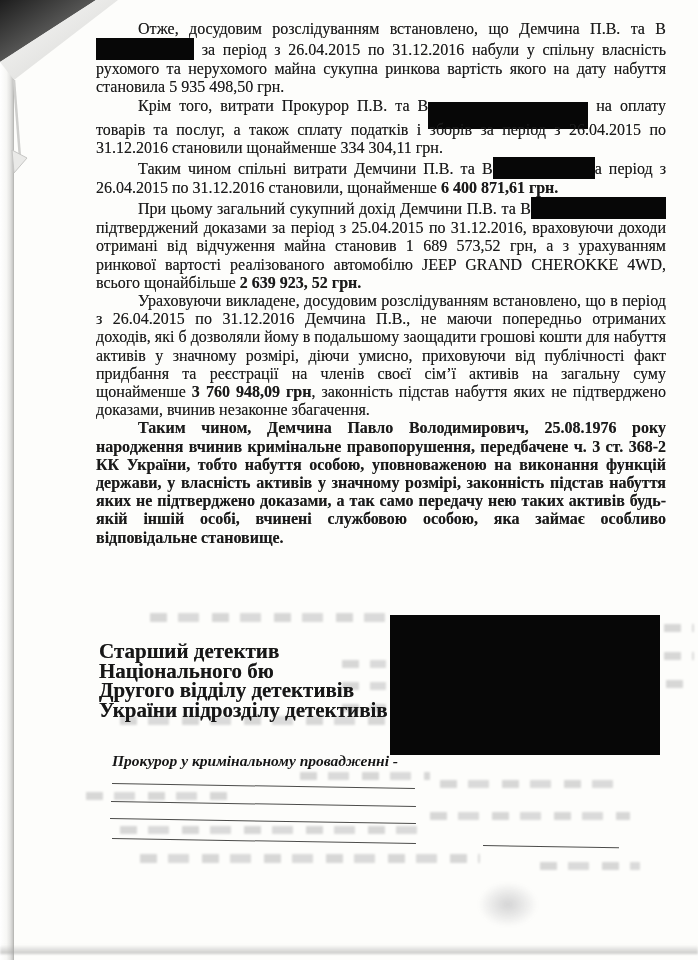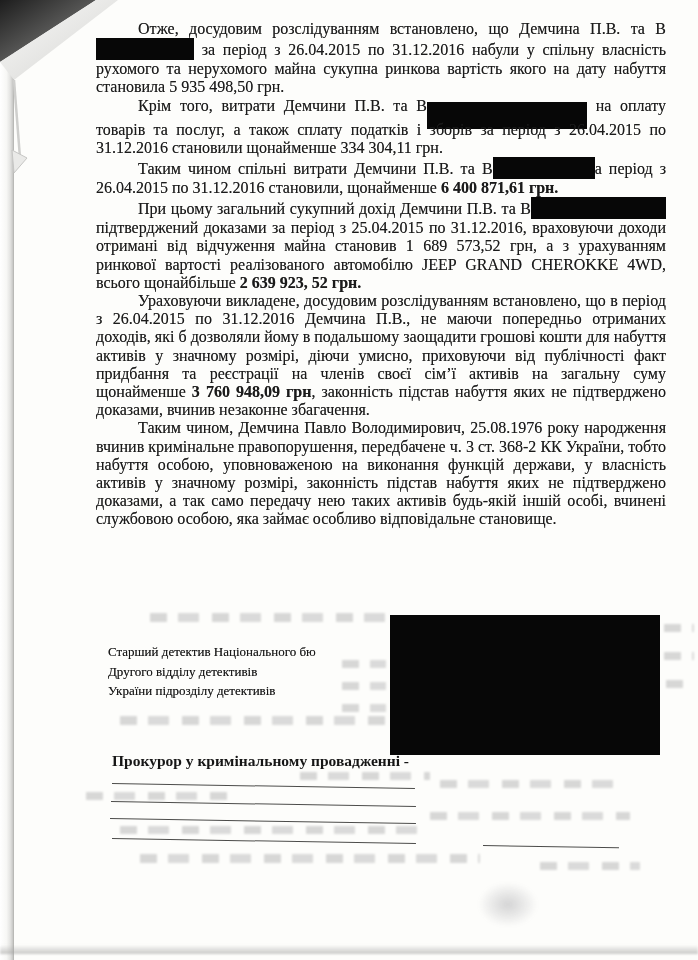--- a/index.html
+++ b/index.html
@@ -9,47 +9,47 @@
     font-family:"Liberation Serif", serif;
   }
   
   .content{
     position:absolute;left:96px;top:20px;width:570px;
     color:#1b1b1b;font-size:16px;line-height:18.2px;text-align:justify;
     text-shadow:0 0 .4px rgba(20,20,20,.55);
     z-index:2;
   }
   .para{margin:0;text-indent:42px;}
-  .para.bold{font-weight:normal;}
+  .para.bold{font-weight:bold;}
   .b{font-weight:bold;}
   
   .redact{display:inline-block;background:#070707;vertical-align:-5px;height:22px;}
   .r1{width:98px;}
   .r2{width:160px;height:27px;vertical-align:-10px;margin:-8px 0;}
   .r3{width:132px;height:27px;vertical-align:-10px;margin:-8px 0;}
   .r4{width:102px;}
   .r5{width:135px;}
   
   .redact-block{
     position:absolute;left:390px;top:615px;width:270px;height:140px;
     background:#070707;z-index:6;
   }
   
   .sigblock{
-    position:absolute;left:108px;top:642px;width:300px;z-index:3;
-    font-weight:normal;font-size:13px;line-height:19.5px;color:#171717;
+    position:absolute;left:99px;top:642px;width:300px;z-index:3;
+    font-weight:bold;font-size:21px;line-height:19.5px;color:#171717;
     text-shadow:0 0 .4px rgba(20,20,20,.55);
   }
   .approved{
     position:absolute;left:152px;top:729px;z-index:3;
     font-weight:bold;font-size:16.5px;letter-spacing:1.5px;color:#161616;
   }
   .prosecutor{
     position:absolute;left:112px;top:752px;z-index:3;
-    font-weight:bold;font-size:15.5px;color:#161616;
+    font-weight:bold;font-size:15.5px;color:#161616;font-style:italic;
   }
   .sig-line{
     position:absolute;height:0;border-top:1.7px solid #4c4c4a;
     transform:rotate(0.95deg);transform-origin:left center;z-index:3;
   }
   
   .ghost{
     position:absolute;z-index:1;opacity:.26;filter:blur(1.1px);
     background:repeating-linear-gradient(90deg,#6e6e70 0 17px,transparent 17px 28px,#7b7b7d 28px 49px,transparent 49px 62px);
   }
@@ -72,21 +72,21 @@
   .corner{position:absolute;left:0;top:0;z-index:7;}
 </style>
 </head>
 <body>
 
 <div class="scan">
 
   <div class="content">
     <p class="para"><span>Отже, досудовим розслідуванням встановлено, що Демчина П.В. та В</span><span class="redact r1"></span><span> за період з 26.04.2015 по 31.12.2016 набули у спільну власність рухомого та нерухомого майна сукупна ринкова вартість якого на дату набуття становила 5 935 498,50 грн.</span></p>
 
-    <p class="para"><span>Крім того, витрати Демчини П.В. та В</span><span class="redact r2"></span><span> на оплату товарів та послуг, а також сплату податків і зборів за період з 26.04.2015 по 31.12.2016 становили щонайменше 334 304,11 грн.</span></p>
+    <p class="para"><span>Крім того, витрати Прокурор П.В. та В</span><span class="redact r2"></span><span> на оплату товарів та послуг, а також сплату податків і зборів за період з 26.04.2015 по 31.12.2016 становили щонайменше 334 304,11 грн.</span></p>
 
 
     <p class="para"><span>Таким чином спільні витрати Демчини П.В. та В</span><span class="redact r4"></span><span>а період з 26.04.2015 по 31.12.2016 становили, щонайменше </span><span class="b">6 400 871,61 грн.</span></p>
 
     <p class="para"><span>При цьому загальний сукупний дохід Демчини П.В. та В</span><span class="redact r5"></span><span>підтверджений доказами за період з 25.04.2015 по 31.12.2016, враховуючи доходи отримані від відчуження майна становив 1 689 573,52 грн, а з урахуванням ринкової вартості реалізованого автомобілю JEEP GRAND CHEROKKE 4WD, всього щонайбільше </span><span class="b">2 639 923, 52 грн.</span></p>
 
     <p class="para"><span>Ураховуючи викладене, досудовим розслідуванням встановлено, що в період з 26.04.2015 по 31.12.2016 Демчина П.В., не маючи попередньо отриманих доходів, які б дозволяли йому в подальшому заощадити грошові кошти для набуття активів у значному розмірі, діючи умисно, приховуючи від публічності факт придбання та реєстрації на членів своєї сім’ї активів на загальну суму щонайменше </span><span class="b">3 760 948,09 грн</span><span>, законність підстав набуття яких не підтверджено доказами, вчинив незаконне збагачення.</span></p>
 
     <p class="para bold"><span>Таким чином, Демчина Павло Володимирович, 25.08.1976 року народження вчинив кримінальне правопорушення, передбачене ч. 3 ст. 368-2 КК України, тобто набуття особою, уповноваженою на виконання функцій держави, у власність активів у значному розмірі, законність підстав набуття яких не підтверджено доказами, а так само передачу нею таких активів будь-якій іншій особі, вчинені службовою особою, яка займає особливо відповідальне становище.</span></p>
   </div>

